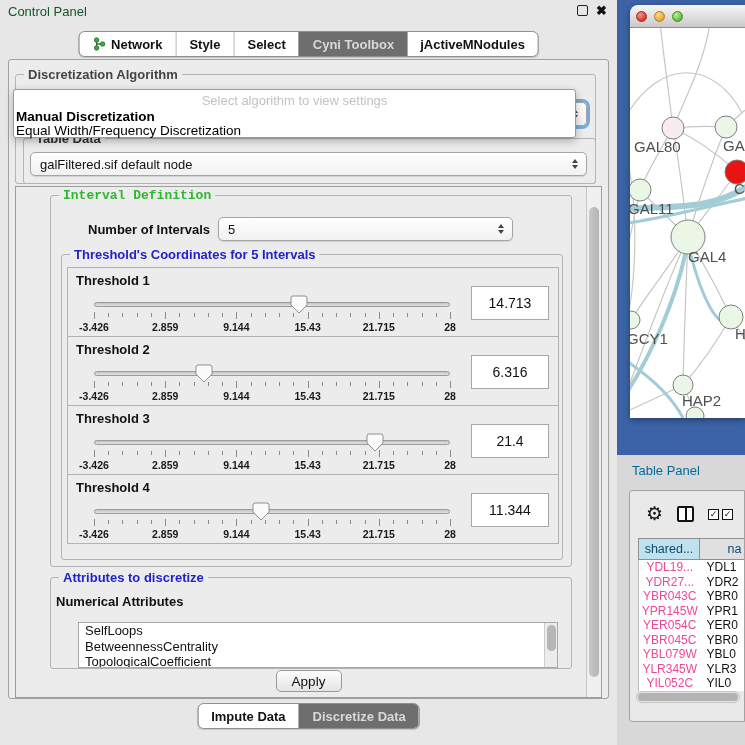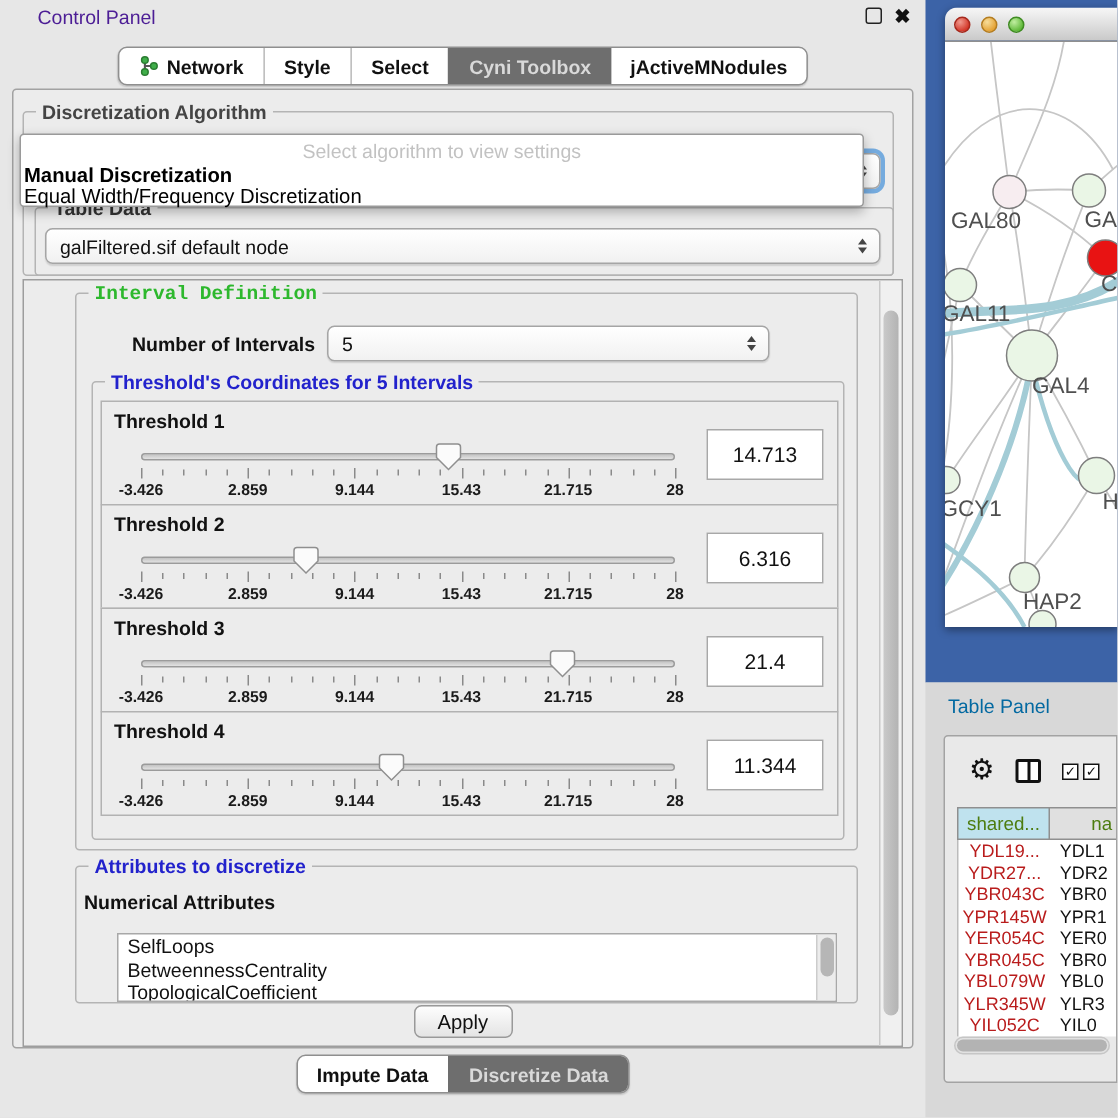--- a/index.html
+++ b/index.html
@@ -3,21 +3,21 @@
 <meta charset="utf-8">
 <style>
   * { margin:0; padding:0; box-sizing:border-box; }
   html,body { width:745px; height:745px; overflow:hidden; background:#e3e3e3;
     font-family:"Liberation Sans", sans-serif; }
   .stage { position:relative; width:745px; height:745px; background:#e3e3e3; }
 
   
   .control-panel { position:absolute; left:0; top:0; width:617px; height:745px; background:#e7e7e7; }
   .cp-titlebar { position:absolute; left:0; top:0; width:617px; height:22px; display:flex; align-items:center; }
-  .cp-title { font-size:13px; color:#4c1d95; margin-left:25px; }
+  .cp-title { font-size:13px; color:#14532d; margin-left:8px; }
   .cp-win-btns { position:absolute; right:10px; top:5px; display:flex; gap:8px; align-items:center; }
   .float-glyph { display:inline-block; width:11px; height:11px; border:1.5px solid #222; border-radius:2px; }
   .close-glyph { font-size:13px; font-weight:bold; color:#111; line-height:11px; }
 
   
   .seg-bar { position:absolute; display:flex; background:#fff; border:1px solid #8f8f8f; border-radius:6px; height:26px; overflow:hidden; box-shadow:0 1px 1px rgba(0,0,0,.15); }
   .seg { display:flex; align-items:center; gap:5px; padding:0 13px; font-size:13px; font-weight:bold; color:#111; border-left:1px solid #b9b9b9; white-space:nowrap; }
   .seg:first-child { border-left:none; }
   .seg.active { background:#6e6e6e; color:#d9d9d9; border-left-color:#6e6e6e; }
   .seg.active + .seg { border-left:none; }
@@ -107,26 +107,26 @@
     border:1px solid #a3a3a3; border-radius:3px 0 0 3px; overflow:hidden; }
   .tp-toolbar { position:absolute; left:0; top:8px; width:100%; height:30px; display:flex; align-items:center; gap:14px; padding-left:16px; }
   .gear { font-size:19px; color:#111; line-height:20px; }
   .cols-icon { width:17px; height:16px; border:2.5px solid #111; border-radius:2px; position:relative; background:#fff; }
   .cols-icon::after { content:""; position:absolute; left:50%; top:0; width:2px; height:100%; background:#111; transform:translateX(-50%); }
   .cbx { width:11px; height:11px; border:1.5px solid #111; background:#fff; font-size:9px; line-height:9px; text-align:center; color:#111; }
   .cbx-pair { display:flex; gap:3px; }
   .tp-grid { position:absolute; left:8px; top:47px; width:140px; }
   .tp-header { display:flex; height:22px; }
   .tp-header .hc { border:1px solid #8f8f8f; display:flex; align-items:center; justify-content:center;
-    font-size:12.5px; color:#4d7c0f; }
+    font-size:12.5px; color:#0c4a6e; }
   .tp-header .hc.c1 { width:62px; background:#bfe2ee; }
   .tp-header .hc.c2 { width:70px; background:#e0e0e0; border-left:none; }
   .tp-rows { background:#fff; width:132px; height:131px; overflow:hidden; border-left:1px solid #bbb; }
   .tp-row { display:flex; height:14.5px; }
-  .tp-row .c1 { width:62px; text-align:center; font-size:12px; color:#b91c1c; white-space:nowrap; }
+  .tp-row .c1 { width:62px; text-align:center; font-size:12px; color:#ec4899; white-space:nowrap; }
   .tp-row .c2 { width:70px; padding-left:6px; font-size:12px; color:#111; white-space:nowrap; overflow:hidden; }
   .h-scrollbar { position:absolute; left:6px; top:200px; width:104px; height:12px; background:#e2e2e2; border:1px solid #c6c6c6; border-radius:6px; }
   .h-scrollbar .thumb { position:absolute; left:1px; top:1px; width:100px; height:8px; border-radius:5px; background:#b3b3b3; }
 </style>
 </head>
 <body>
 
 <div class="stage">
 
   <div class="control-panel">

